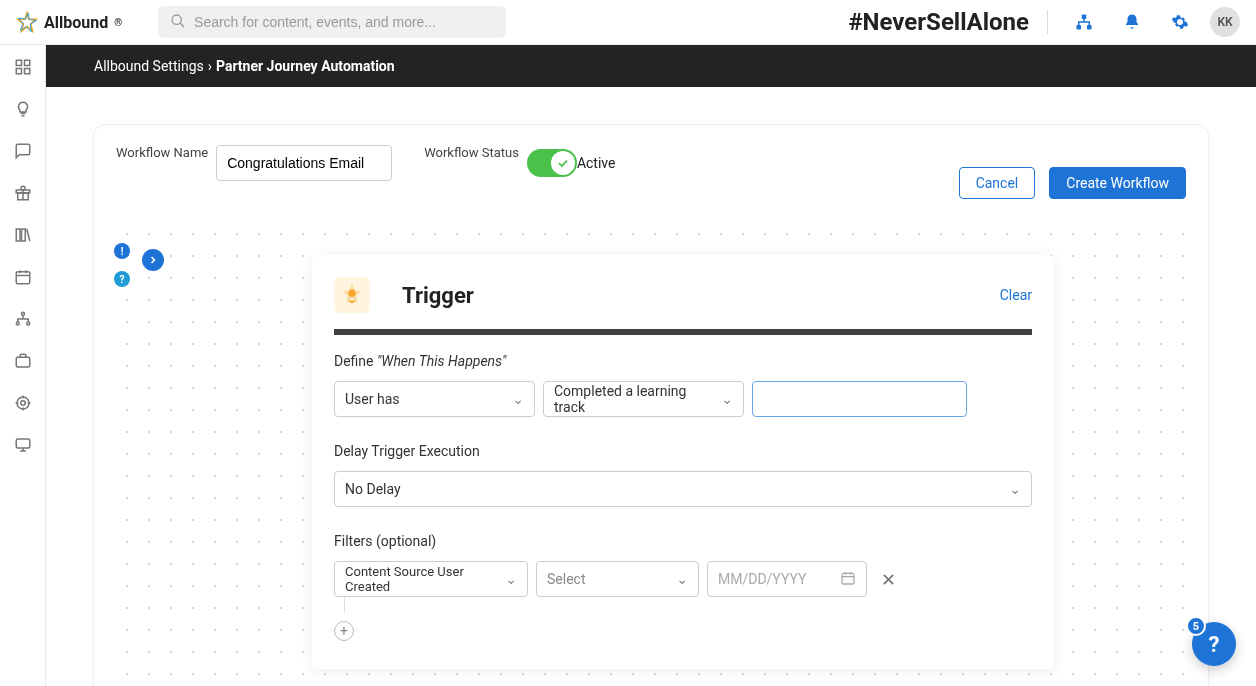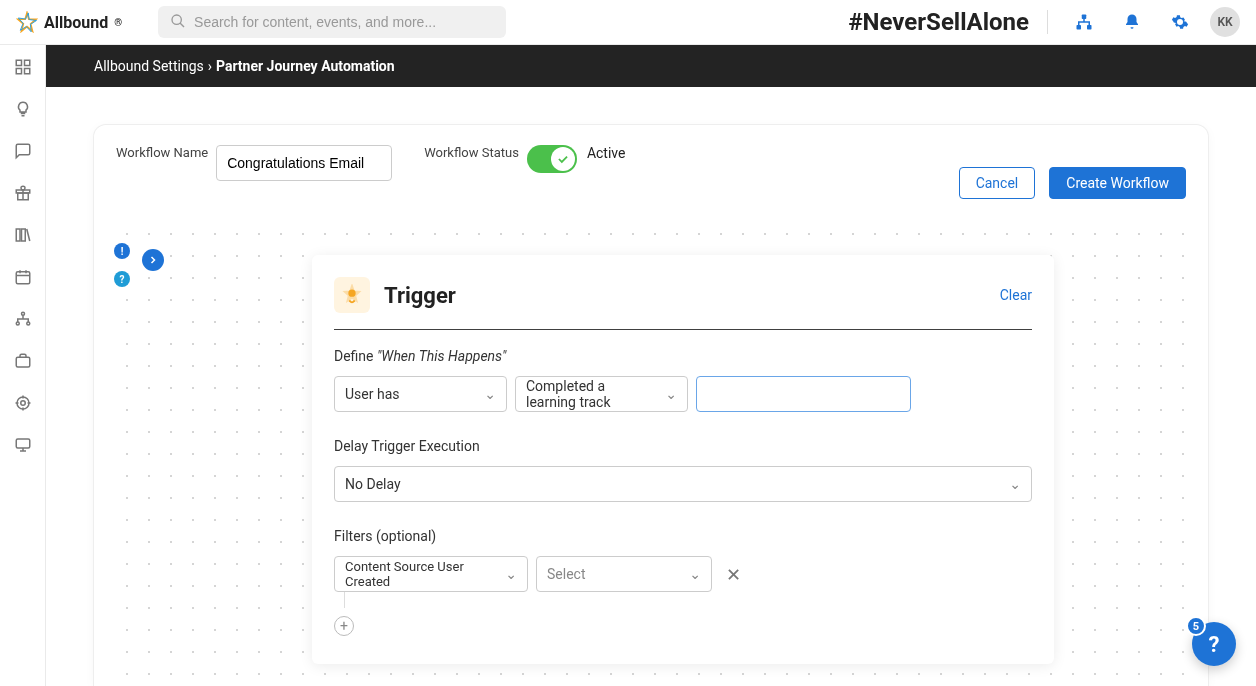--- a/index.html
+++ b/index.html
@@ -29,56 +29,56 @@
 
 
 .main { position: absolute; left: 46px; top: 97px; right: 0; bottom: 0; background: #fff; }
 .card { position: absolute; left: 48px; top: 28px; right: 48px; bottom: 0; background: #fff; border-radius: 12px 12px 0 0; box-shadow: 0 0 0 1px #eee, 0 2px 12px rgba(0,0,0,0.04); overflow: hidden; }
 
 
 .card-head { display: flex; align-items: flex-start; padding: 20px 22px 0 22px; gap: 32px; }
 .field-group { display: flex; flex-direction: row; gap: 8px; }
 .field-label { font-size: 13px; color: #444; }
 .wf-name-input { width: 176px; height: 36px; border: 1px solid #ccc; border-radius: 4px; padding: 0 10px; font-size: 14px; }
-.status-row { display: flex; gap: 10px; height: 36px; }
+.status-row { display: flex; align-items: center; height: 36px; }
 .toggle { width: 50px; height: 28px; border-radius: 14px; background: #4bc04b; position: relative; cursor: pointer; }
 .toggle-knob { position: absolute; right: 2px; top: 2px; width: 24px; height: 24px; border-radius: 50%; background: #fff; display: flex; align-items: center; justify-content: center; color: #4bc04b; }
 .card-head-spacer { flex: 1; }
 .btn { height: 32px; padding: 0 16px; border-radius: 4px; font-size: 14px; cursor: pointer; display: flex; align-items: center; }
 .btn-outline { border: 1px solid #1e73d6; color: #1e73d6; background: #fff; }
 .btn-primary { border: 1px solid #1e73d6; background: #1e73d6; color: #fff; }
 .head-actions { display: flex; gap: 14px; align-items: flex-start; padding-top: 22px; }
 
 
 .canvas { position: absolute; left: 22px; right: 22px; top: 98px; bottom: 0; background: #fff; background-image: radial-gradient(#d5d5d5 1.2px, transparent 1.2px); background-size: 22px 22px; }
 .badge-col { position: absolute; left: -2px; top: 20px; display: flex; flex-direction: column; gap: 12px; }
 .round-badge { width: 16px; height: 16px; border-radius: 50%; color: #fff; font-size: 10px; font-weight: 700; display: flex; align-items: center; justify-content: center; }
 .badge-blue { background: #1e73d6; }
 .badge-teal { background: #1f9cd6; }
 .expand-btn { position: absolute; left: 26px; top: 26px; width: 22px; height: 22px; border-radius: 50%; background: #1e73d6; color: #fff; display: flex; align-items: center; justify-content: center; cursor: pointer; }
 
 
 .panel { position: absolute; left: 196px; top: 32px; width: 742px; background: #fff; border-radius: 6px; box-shadow: 0 2px 14px rgba(0,0,0,0.08); padding: 22px 22px 28px 22px; }
-.panel-head { display: flex; align-items: center; gap: 14px; border-bottom: 1px solid #404040; padding-bottom: 16px; margin-bottom: 18px; }
+.panel-head { display: flex; align-items: center; gap: 32px; border-bottom: 6px solid #404040; padding-bottom: 16px; margin-bottom: 18px; }
 .panel-icon { width: 36px; height: 36px; border-radius: 6px; background: #fff4e0; display: flex; align-items: center; justify-content: center; color: #f5a623; }
 .panel-title { font-size: 22px; font-weight: 700; }
 .panel-head-spacer { flex: 1; }
 .clear-link { color: #1e73d6; font-size: 14px; cursor: pointer; }
 
 .section-label { font-size: 14px; color: #333; margin-bottom: 12px; }
 .section-label em { font-style: italic; }
 .row { display: flex; gap: 8px; margin-bottom: 26px; }
 .select { height: 36px; border: 1px solid #ccc; border-radius: 4px; padding: 0 10px; display: flex; align-items: center; justify-content: space-between; gap: 8px; background: #fff; cursor: pointer; font-size: 14px; }
 .select-val { color: #333; }
 .select-placeholder { color: #888; }
 .chev { color: #888; }
-.w-215 { width: 173px; }
+.w-215 { width: 201px; }
 .w-full { width: 100%; }
 .w-194 { width: 194px; }
-.w-163 { width: 176px; }
+.w-163 { width: 163px; }
 .input-blank { height: 36px; border: 1px solid #6aa6e8; border-radius: 4px; width: 215px; background: #fff; }
 .date-input { height: 36px; border: 1px solid #ccc; border-radius: 4px; width: 160px; padding: 0 10px; display: flex; align-items: center; justify-content: space-between; background: #fff; cursor: pointer; }
 .date-input span:first-child { color: #aaa; font-size: 14px; }
 .remove-x { color: #777; font-size: 18px; cursor: pointer; margin-left: 6px; align-self: center; }
 .add-circle { width: 20px; height: 20px; border-radius: 50%; border: 1px solid #bbb; display: flex; align-items: center; justify-content: center; color: #888; cursor: pointer; margin-top: 8px; }
 .filter-connector { position: relative; height: 16px; margin-left: 10px; border-left: 1px solid #ddd; }
 
 
 .fab { position: fixed; right: 20px; bottom: 20px; width: 44px; height: 44px; border-radius: 50%; background: #1e73d6; color: #fff; display: flex; align-items: center; justify-content: center; font-size: 22px; font-weight: 700; cursor: pointer; box-shadow: 0 4px 12px rgba(0,0,0,0.2); }
 .fab-badge { position: absolute; top: -6px; left: -6px; width: 20px; height: 20px; border-radius: 50%; background: #1e73d6; color: #fff; border: 2px solid #fff; font-size: 11px; font-weight: 700; display: flex; align-items: center; justify-content: center; }
@@ -289,20 +289,31 @@
         <div class="section-label">Filters (optional)</div>
         <div class="row" style="margin-bottom:0">
           <div class="select w-194">
             <span class="select-val" style="font-size:13px">Content Source User Created</span>
             <span class="chev">⌄</span>
           </div>
           <div class="select w-163">
             <span class="select-placeholder">Select</span>
             <span class="chev">⌄</span>
           </div>
+          <div class="date-input">
+            <span>MM/DD/YYYY</span>
+            <span>
+              <svg width="16" height="16" viewBox="0 0 24 24" fill="none" stroke="#aaa" stroke-width="2">
+                  <rect x="3" y="5" width="18" height="16" rx="2"></rect>
+                  <line x1="3" y1="10" x2="21" y2="10"></line>
+                  <line x1="8" y1="3" x2="8" y2="7"></line>
+                  <line x1="16" y1="3" x2="16" y2="7"></line>
+                </svg>
+            </span>
+          </div>
           <span class="remove-x">✕</span>
         </div>
         <div class="filter-connector"></div>
         <div class="add-circle">+</div>
       </div>
     </div>
 
   </div>
 </div>
 

